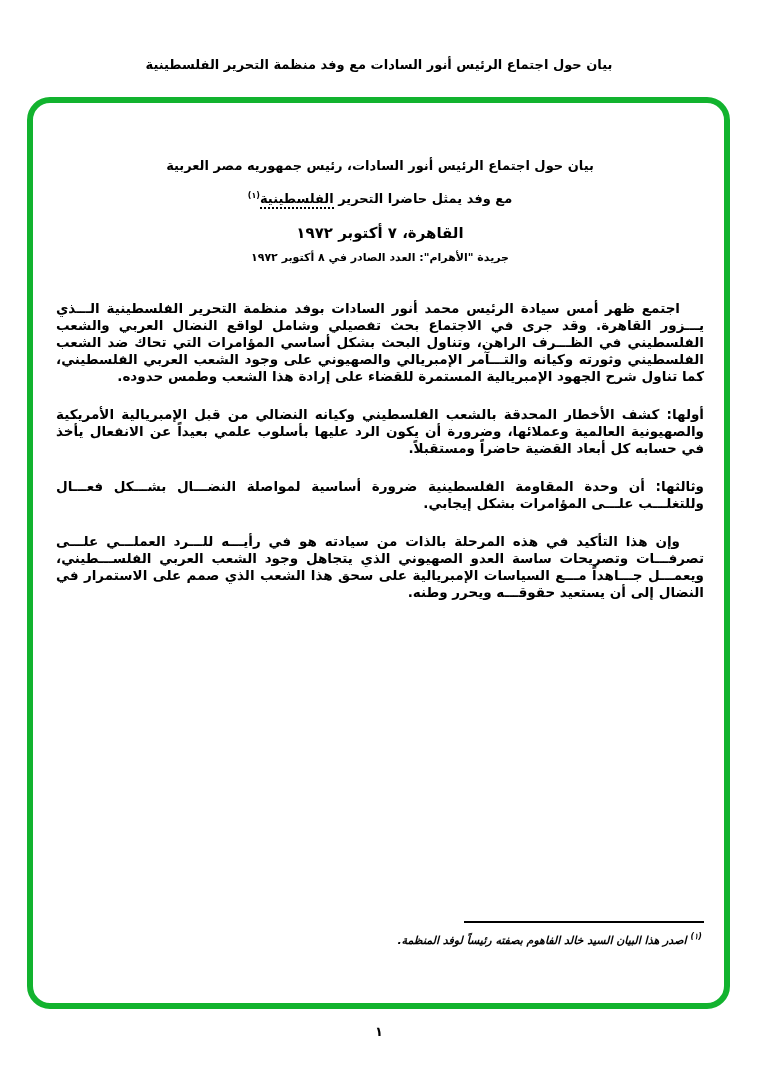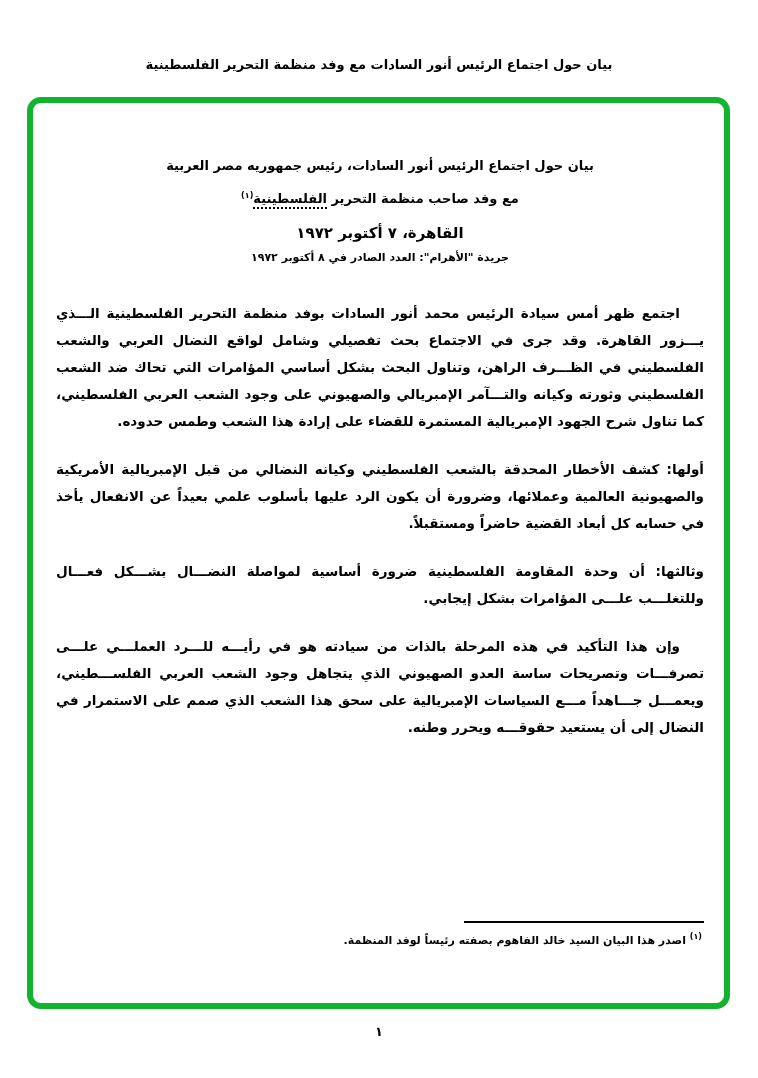--- a/index.html
+++ b/index.html
@@ -21,21 +21,21 @@
     text-align: center;
     font-size: 13px;
     font-weight: bold;
     letter-spacing: 0.2px;
   }
   .green-box {
     margin: 25px 28px 0 27px;
     width: 703px;
     height: 912px;
     border: 6px solid var(--frame-green, #12b32e);
-    border-radius: 14px;
+    border-radius: 23px;
     padding: 46px 20px 54px 23px;
     display: flex;
     flex-direction: column;
     overflow: hidden;
     background: #fff;
   }
   .doc-title {
     text-align: center;
     font-size: 13px;
     font-weight: bold;
@@ -58,61 +58,62 @@
   .doc-source {
     margin-top: 9px;
     text-align: center;
     font-size: 11px;
     font-weight: bold;
   }
   .doc-body {
     margin-top: 36px;
     font-size: 13.5px;
     font-weight: bold;
-    line-height: 27px;
+    line-height: 17px;
   }
   .doc-body p {
     text-align: justify;
     margin-bottom: 21px;
   }
   .doc-body p.indent { text-indent: 24px; }
   .footnote-area {
     margin-top: auto;
   }
   .footnote-rule {
     width: 240px;
     height: 2px;
     background: #000;
     margin-bottom: 9px;
   }
   .footnote-text {
     font-size: 11px;
     font-weight: bold;
     line-height: 17px;
     padding-right: 2px;
+    font-style: italic;
   }
   .page-number {
     margin-top: 15px;
     text-align: center;
     font-size: 13px;
     font-weight: bold;
   }
 </style>
 </head>
 <body>
 
 <div class="page">
 
   <div class="page-header">بيان حول اجتماع الرئيس أنور السادات مع وفد منظمة التحرير الفلسطينية</div>
 
   <div class="green-box">
 
     <div class="doc-title">
       <div>بيان حول اجتماع الرئيس أنور السادات، رئيس جمهوريه مصر العربية</div>
-      <div><span>مع وفد صاحب منظمة التحرير </span><span class="dotted-underline">الفلسطينية</span><sup class="fn-ref">(١)</sup></div>
+      <div><span>مع وفد يمثل حاضرا التحرير </span><span class="dotted-underline">الفلسطينية</span><sup class="fn-ref">(١)</sup></div>
     </div>
 
     <div class="doc-date">القاهرة، ٧ أكتوبر ١٩٧٢</div>
 
     <div class="doc-source">جريدة "الأهرام": العدد الصادر في ٨ أكتوبر ١٩٧٢</div>
 
     <div class="doc-body">
       <p class="indent">اجتمع ظهر أمس سيادة الرئيس محمد أنور السادات بوفد منظمة التحرير الفلسطينية الـــذي يـــزور القاهرة. وقد جرى في الاجتماع بحث تفصيلي وشامل لواقع النضال العربي والشعب الفلسطيني في الظـــرف الراهن، وتناول البحث بشكل أساسي المؤامرات التي تحاك ضد الشعب الفلسطيني وثورته وكيانه والتـــآمر الإمبريالي والصهيوني على وجود الشعب العربي الفلسطيني، كما تناول شرح الجهود الإمبريالية المستمرة للقضاء على إرادة هذا الشعب وطمس حدوده.</p>
       <p>أولها: كشف الأخطار المحدقة بالشعب الفلسطيني وكيانه النضالي من قبل الإمبريالية الأمريكية والصهيونية العالمية وعملائها، وضرورة أن يكون الرد عليها بأسلوب علمي بعيداً عن الانفعال يأخذ في حسابه كل أبعاد القضية حاضراً ومستقبلاً.</p>
       <p>وثالثها: أن وحدة المقاومة الفلسطينية ضرورة أساسية لمواصلة النضـــال بشـــكل فعـــال وللتغلـــب علـــى المؤامرات بشكل إيجابي.</p>

